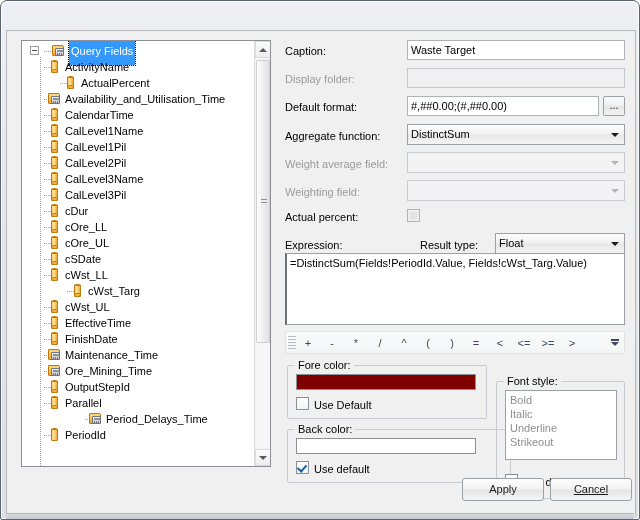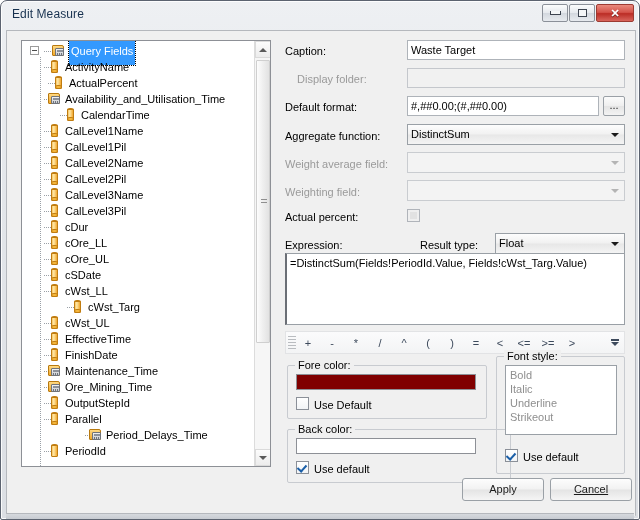--- a/index.html
+++ b/index.html
@@ -236,34 +236,20 @@
     position:absolute;left:5px;right:5px;bottom:0;height:5px;
     background:linear-gradient(180deg,#d6d9de,#c7cbd1);
     border-top:1px solid #b5b8bd;
   }
 </style>
 </head>
 <body>
 
 <div class="window">
 
-  <div class="titlebar">
-    <div class="title-text">Edit Measure</div>
-    <div class="winbtns">
-      <div class="wbtn">
-        <span class="glyph-min"></span>
-      </div>
-      <div class="wbtn">
-        <span class="glyph-max"></span>
-      </div>
-      <div class="wbtn close">
-        <span class="glyph-close">✕</span>
-      </div>
-    </div>
-  </div>
 
   <div class="client">
 
     <div class="treepanel">
       <div class="vline" style="top:16px;height:411px;"></div>
       <div class="treelist">
 
         <div class="trow root">
           <span class="indent">
             <span class="expander"></span>
@@ -281,42 +267,42 @@
               <span class="indent" style="width: 22px;">
                 <span class="dots"></span>
               </span>
               <span class="ico ico-cyl">
                 <span class="top"></span>
                 <span class="body"></span>
                 <span class="bot"></span>
               </span>
               <span class="lbl">ActivityName</span>
             </div>
-            <div class="trow" style="padding-left: 8px; text-align: center;">
+            <div class="trow" style="padding-left: 20px; text-align: center;">
               <span class="indent" style="width: 22px;">
                 <span class="dots"></span>
               </span>
               <span class="ico ico-cyl">
                 <span class="top"></span>
                 <span class="body"></span>
                 <span class="bot"></span>
               </span>
               <span class="lbl">ActualPercent</span>
             </div>
             <div class="trow" style="padding-left: 4px;">
               <span class="indent" style="width: 22px;">
                 <span class="dots"></span>
               </span>
               <span class="ico ico-calc">
                 <span class="fold"></span>
                 <span class="scr"></span>
               </span>
               <span class="lbl">Availability_and_Utilisation_Time</span>
             </div>
-            <div class="trow" style="padding-left: 20px;">
+            <div class="trow" style="padding-left: 4px;">
               <span class="indent" style="width: 22px;">
                 <span class="dots"></span>
               </span>
               <span class="ico ico-cyl">
                 <span class="top"></span>
                 <span class="body"></span>
                 <span class="bot"></span>
               </span>
               <span class="lbl">CalendarTime</span>
             </div>
@@ -334,31 +320,20 @@
             <div class="trow" style="padding-left: 4px;">
               <span class="indent" style="width: 22px;">
                 <span class="dots"></span>
               </span>
               <span class="ico ico-cyl">
                 <span class="top"></span>
                 <span class="body"></span>
                 <span class="bot"></span>
               </span>
               <span class="lbl">CalLevel1Pil</span>
-            </div>
-            <div class="trow" style="padding-left: 4px;">
-              <span class="indent" style="width: 22px;">
-                <span class="dots"></span>
-              </span>
-              <span class="ico ico-cyl">
-                <span class="top"></span>
-                <span class="body"></span>
-                <span class="bot"></span>
-              </span>
-              <span class="lbl">CalLevel2Name</span>
             </div>
             <div class="trow" style="padding-left: 4px;">
               <span class="indent" style="width: 22px;">
                 <span class="dots"></span>
               </span>
               <span class="ico ico-cyl">
                 <span class="top"></span>
                 <span class="body"></span>
                 <span class="bot"></span>
               </span>
@@ -561,21 +536,21 @@
           <span class="arrow-d"></span>
         </div>
       </div>
     </div>
 
     <div class="form">
 
       <div class="flabel" style="left:0;top:4px;">Caption:</div>
       <div class="tbox" style="left:122px;top:0;width:218px;" placeholder="">Waste Target</div>
 
-      <div class="flabel dis" style="left:12px;top:32px;">Display folder:</div>
+      <div class="flabel dis" style="left:0;top:32px;">Display folder:</div>
       <div class="tbox dis" style="left:122px;top:28px;width:218px;"></div>
 
       <div class="flabel" style="left:0;top:60px;">Default format:</div>
       <div class="tbox" style="left:122px;top:56px;width:192px;">#,##0.00;(#,##0.00)</div>
       <div class="ellipsis" style="left:318px;top:56px;">...</div>
 
       <div class="flabel" style="left:0;top:89px;">Aggregate function:</div>
       <div class="combo" style="left:122px;top:84px;width:218px;">
         <span>DistinctSum</span>
         <span class="carr"></span>
@@ -631,21 +606,21 @@
         <div class="flabel" style="left:26px;top:32px;">Use Default</div>
       </div>
 
       <div class="grp" style="left:2px;top:389px;width:224px;height:54px;">
         <span class="cap">Back color:</span>
         <div class="swatch" style="left:8px;top:8px;width:180px;height:16px;background:#ffffff;"></div>
         <div class="cbox on" style="left:8px;top:31px;"></div>
         <div class="flabel" style="left:26px;top:32px;">Use default</div>
       </div>
 
-      <div class="grp" style="left:211px;top:316px;width:129px;height:118px;">
+      <div class="grp" style="left:211px;top:341px;width:129px;height:118px;">
         <span class="cap">Font style:</span>
         <div class="lstbox" id="font-style-list" style="left:8px;top:8px;width:112px;height:70px;">
             <div>Bold</div>
             <div>Italic</div>
             <div>Underline</div>
             <div>Strikeout</div>
           </div>
         <div class="cbox on" style="left:8px;top:92px;"></div>
         <div class="flabel" style="left:26px;top:93px;">Use default</div>
       </div>

